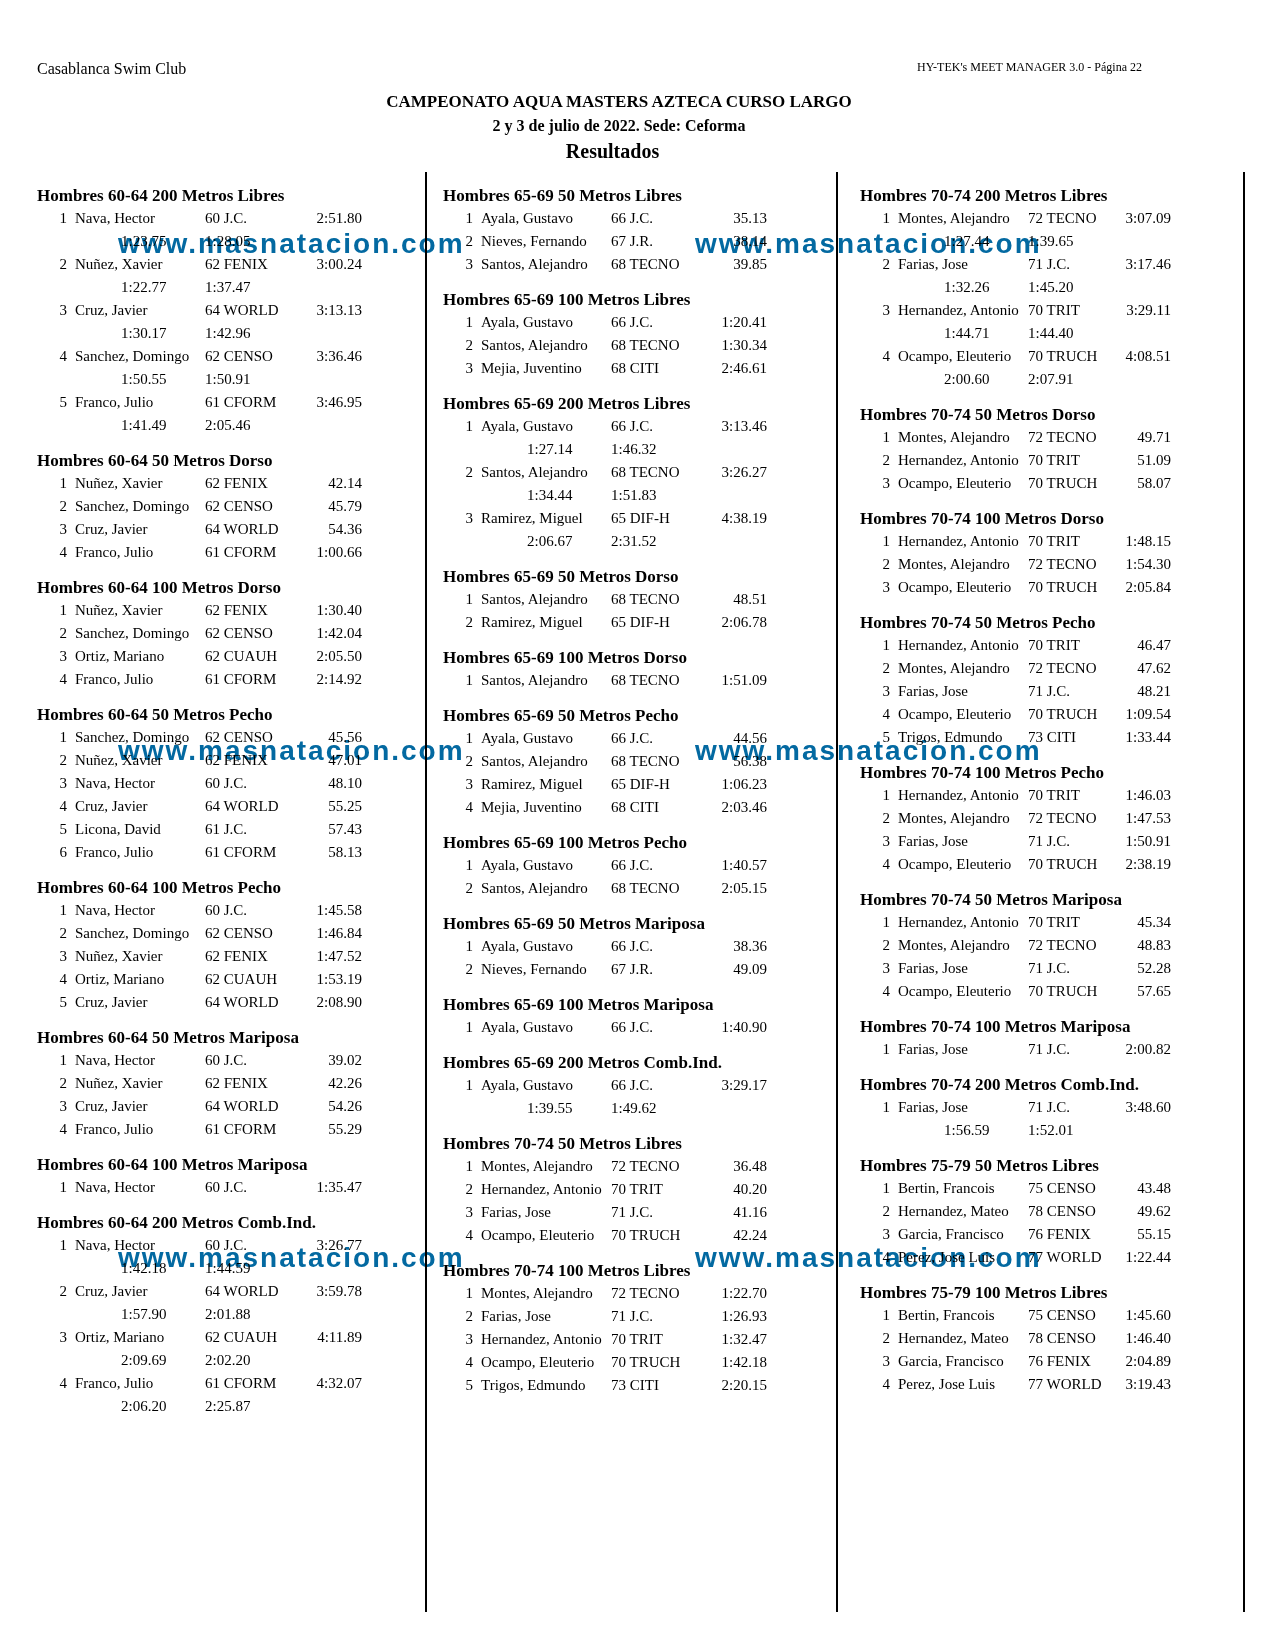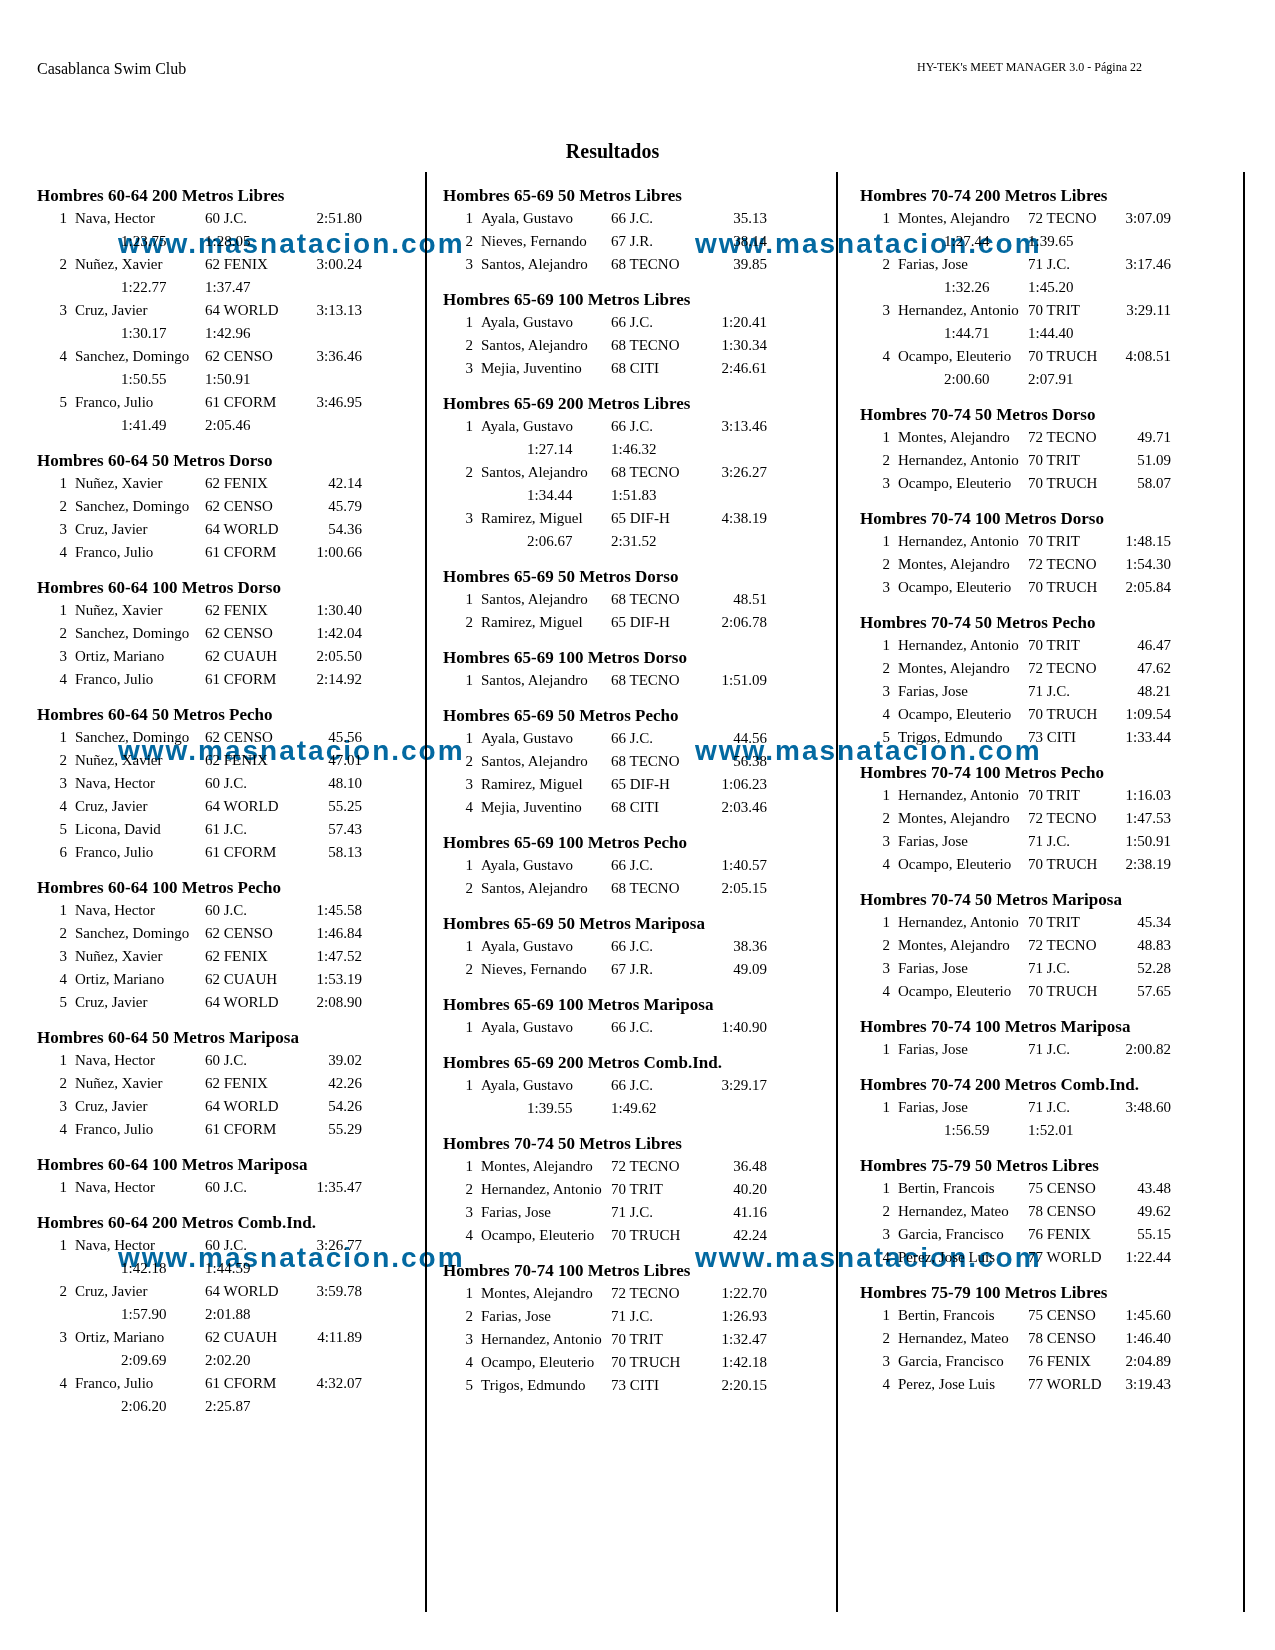--- a/index.html
+++ b/index.html
@@ -36,20 +36,22 @@
       <div class="wm" style="left: 118px; top: 228px;">www.masnatacion.com</div>
       <div class="wm" style="left: 695px; top: 228px;">www.masnatacion.com</div>
       <div class="wm" style="left: 118px; top: 735px;">www.masnatacion.com</div>
       <div class="wm" style="left: 695px; top: 735px;">www.masnatacion.com</div>
       <div class="wm" style="left: 118px; top: 1242px;">www.masnatacion.com</div>
       <div class="wm" style="left: 695px; top: 1242px;">www.masnatacion.com</div>
     </div>
 
   <div class="club">Casablanca Swim Club</div>
   <div class="manager">HY-TEK's MEET MANAGER 3.0 - Página 22</div>
+  <div class="title1">CAMPEONATO AQUA MASTERS AZTECA CURSO LARGO</div>
+  <div class="title2">2 y 3 de julio de 2022. Sede: Ceforma</div>
   <div class="title3">Resultados</div>
 
   <div class="vline" id="vline1"></div>
   <div class="vline" id="vline2"></div>
   <div class="vline" id="vline3"></div>
 
   <div class="column" id="col0">
       <div class="section">
         <div class="event-title">Hombres 60-64 200 Metros Libres</div>
         <div class="row">
@@ -667,21 +669,21 @@
           <span class="team">73 CITI</span>
           <span class="time">1:33.44</span>
         </div>
       </div>
       <div class="section">
         <div class="event-title">Hombres 70-74 100 Metros Pecho</div>
         <div class="row">
           <span class="place">1</span>
           <span class="name">Hernandez, Antonio</span>
           <span class="team">70 TRIT</span>
-          <span class="time">1:16.03</span>
+          <span class="time">1:46.03</span>
         </div>
         <div class="row">
           <span class="place">2</span>
           <span class="name">Montes, Alejandro</span>
           <span class="team">72 TECNO</span>
           <span class="time">1:47.53</span>
         </div>
         <div class="row">
           <span class="place">3</span>
           <span class="name">Farias, Jose</span>

